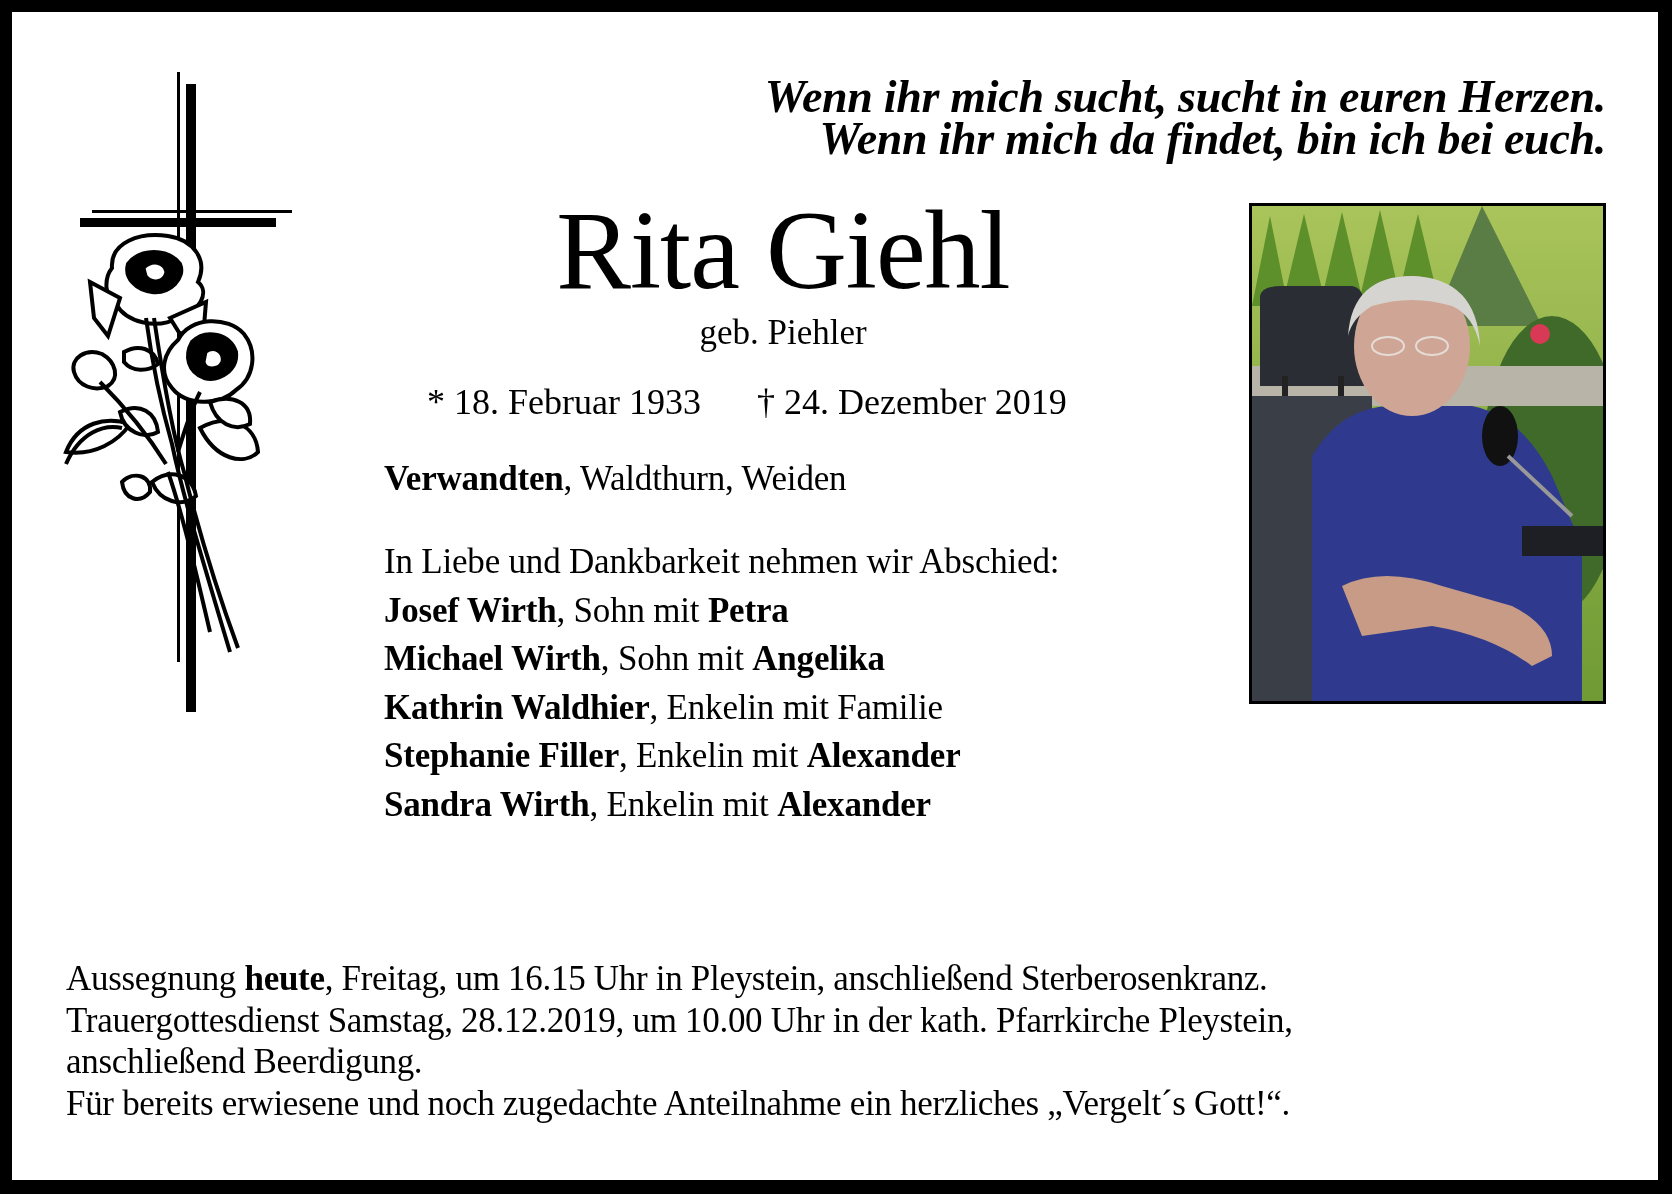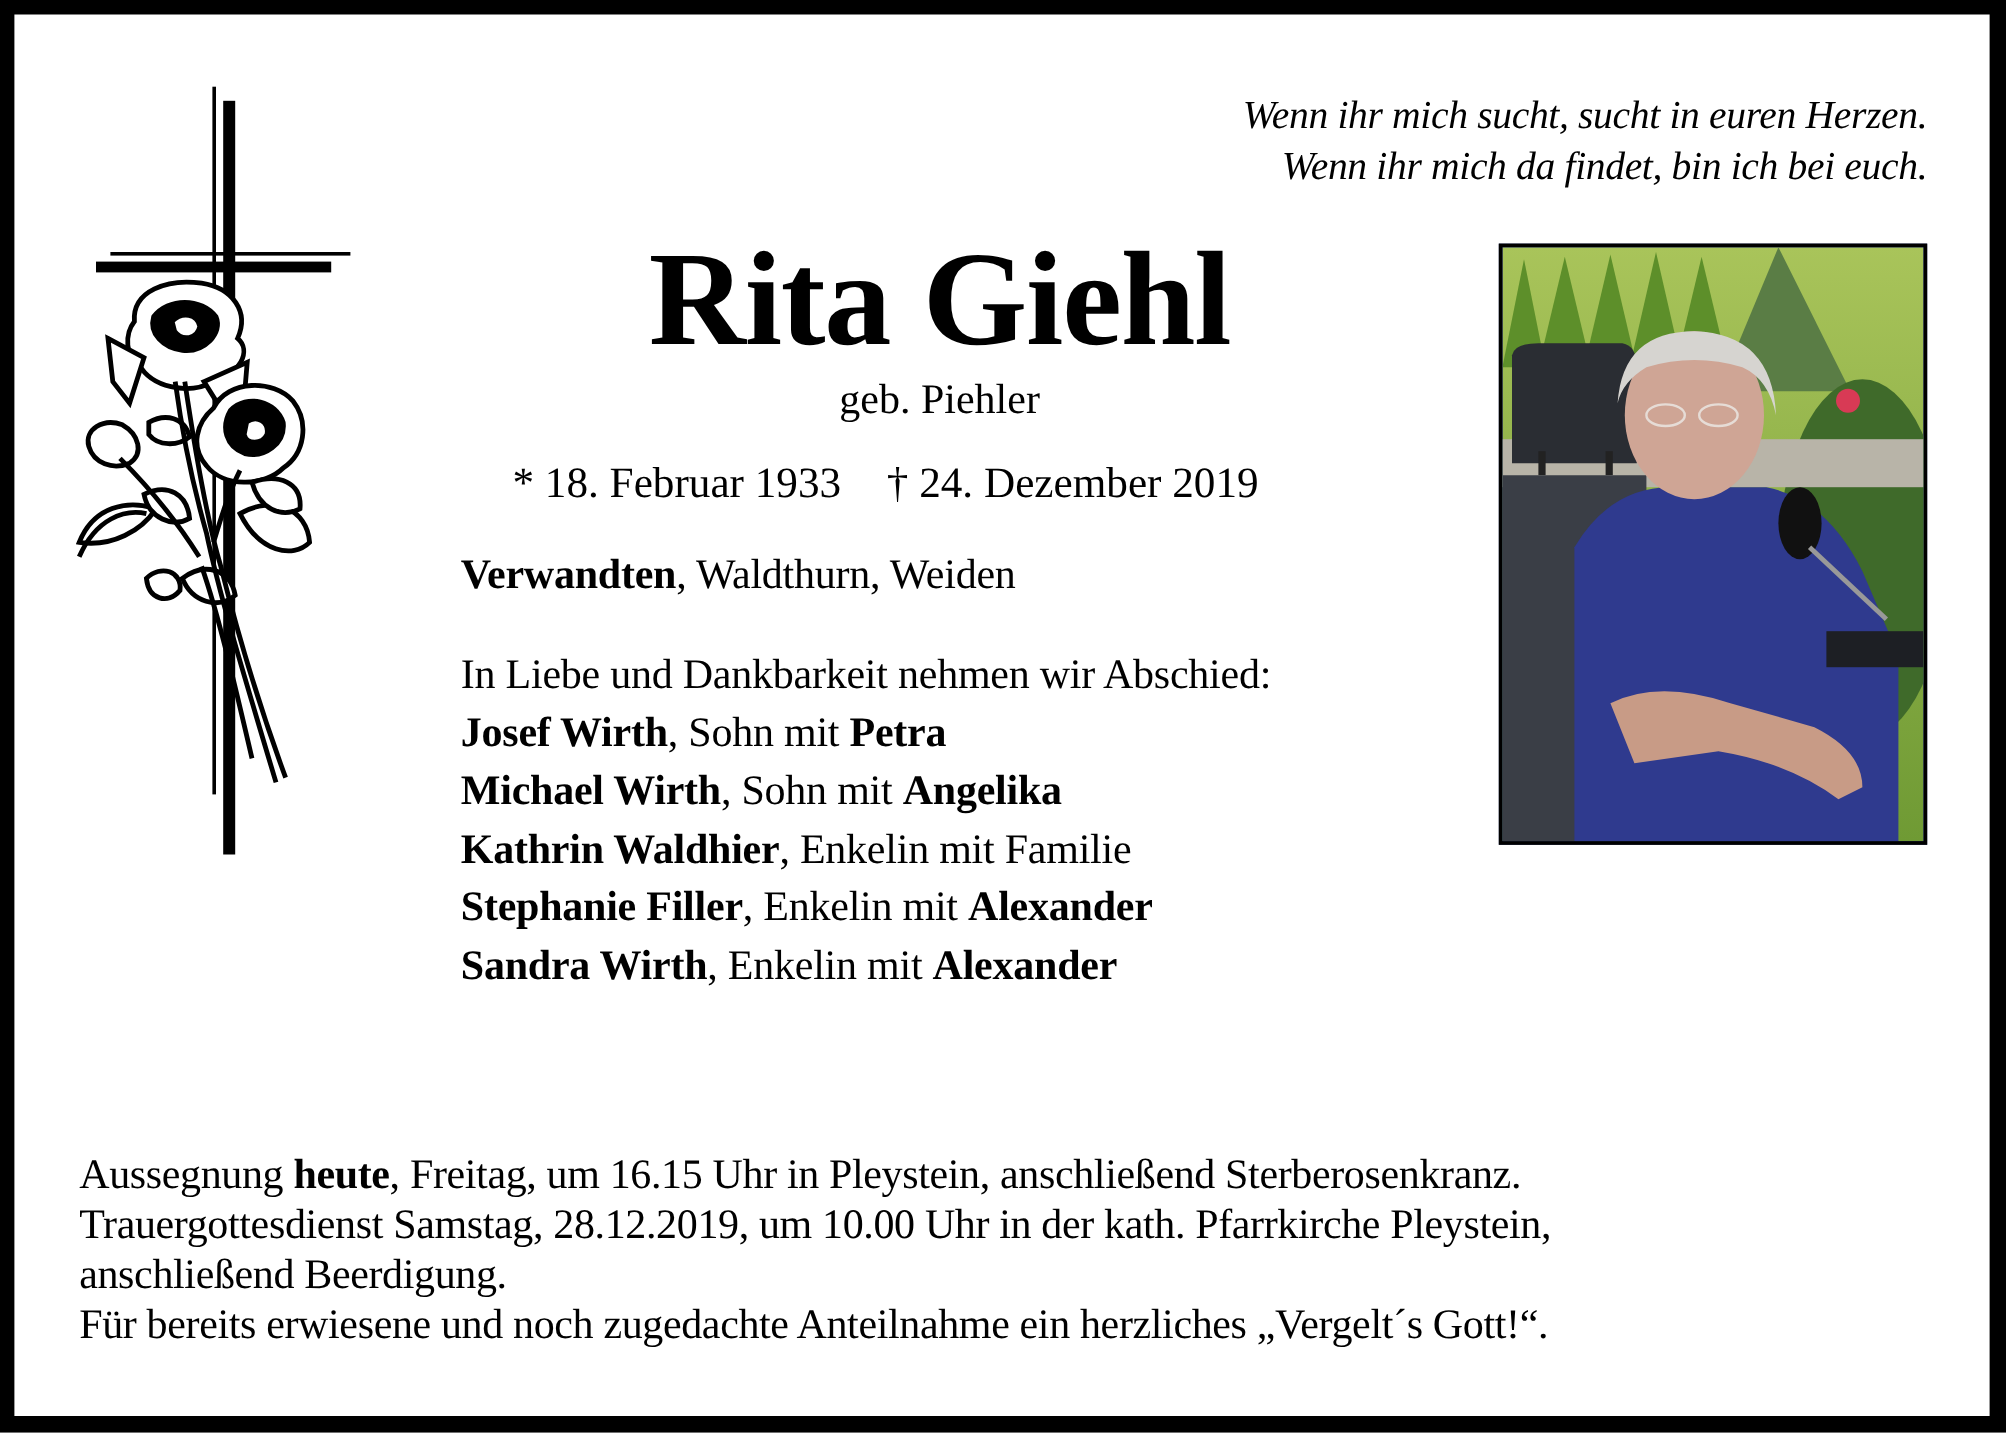--- a/index.html
+++ b/index.html
@@ -1,27 +1,27 @@
 <!DOCTYPE html>
 <html><head>
 <meta charset="utf-8">
 <style>
   html, body { margin:0; padding:0; }
   body { width:1672px; height:1194px; background:#ffffff; position:relative; overflow:hidden;
          font-family:"Liberation Serif","DejaVu Serif",serif; color:#000; }
   .frame { position:absolute; left:0; top:0; width:1672px; height:1194px; box-sizing:border-box;
            border:12px solid #000; border-right-width:14px; border-bottom-width:14px; background:#fff; }
-  .quote { position:absolute; right:66px; top:76px; text-align:right; font-style:italic; font-weight:normal;
-           font-size:33px; line-height:42px; letter-spacing:-0.3px; }
+  .quote { position:absolute; right:66px; top:76px; text-align:right; font-style:italic; font-weight:bold;
+           font-size:46px; line-height:42px; letter-spacing:-0.3px; }
   .quote div { white-space:nowrap; }
-  .name { position:absolute; left:0; width:1566px; top:190px; text-align:center; font-weight:bold;
+  .name { position:absolute; left:0; width:1566px; top:190px; text-align:center; font-weight:normal;
           font-size:112px; line-height:120px; letter-spacing:-1px; }
   .maiden { position:absolute; left:0; width:1566px; top:312px; text-align:center; font-size:35px; line-height:42px; }
   .dates { position:absolute; left:427px; top:380px; font-size:36px; line-height:44px; white-space:nowrap; }
-  .dates .death { margin-left:38px; }
+  .dates .death { margin-left:56px; }
   .block { position:absolute; left:384px; font-size:35px; line-height:48.5px; white-space:nowrap; letter-spacing:-0.2px; }
   .places { top:455px; }
   .mourners { top:538px; }
   .b { font-weight:bold; }
   .footer { position:absolute; left:66px; top:958px; font-size:35px; line-height:41.5px; white-space:nowrap; letter-spacing:-0.3px; }
   .photo { position:absolute; left:1249px; top:203px; width:357px; height:501px; box-sizing:border-box;
            border:3px solid #000; overflow:hidden; background:#2d3a70; }
   .graphic { position:absolute; left:60px; top:72px; width:240px; height:640px; }
 </style>
 </head>

